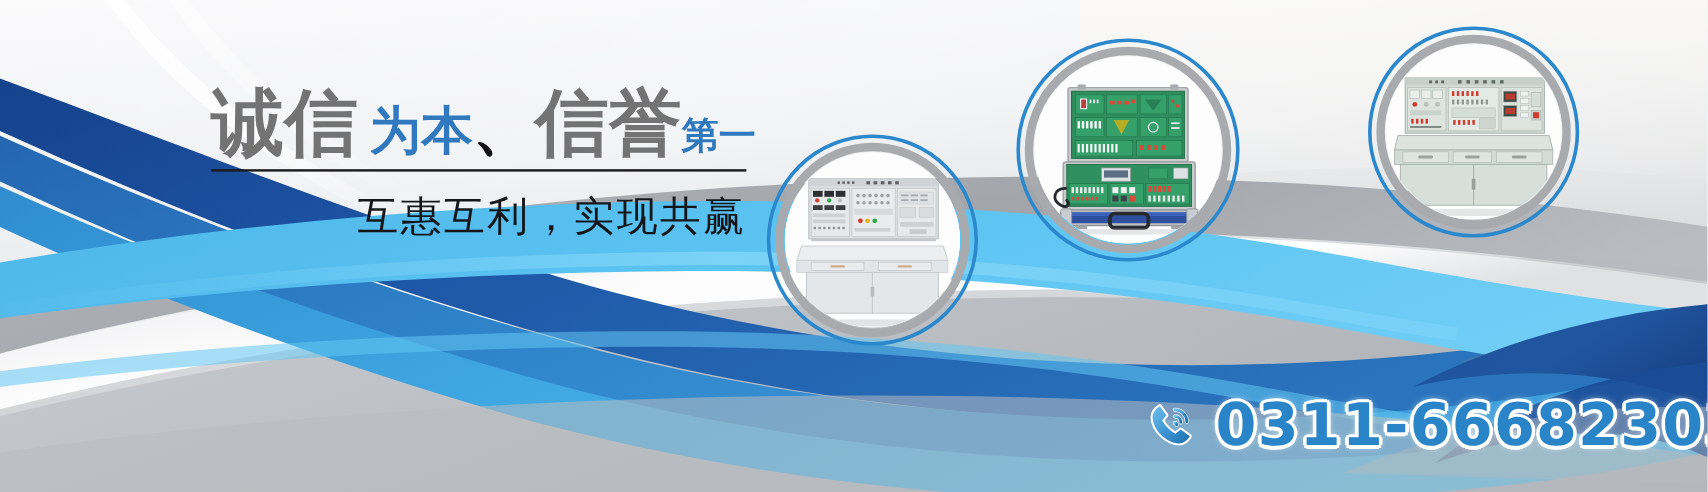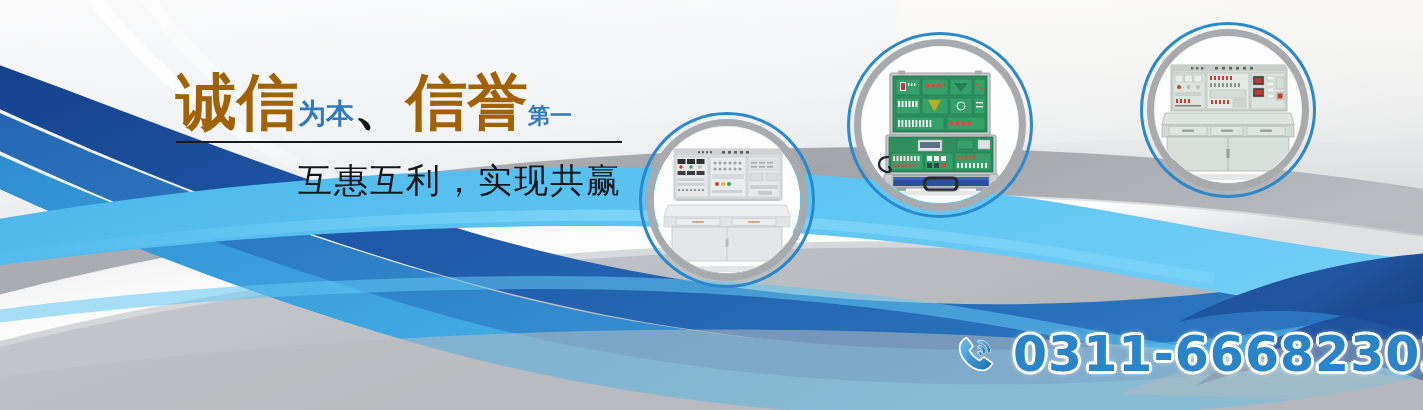--- a/index.html
+++ b/index.html
@@ -33,37 +33,38 @@
   }
   .headline {
     white-space: nowrap;
     line-height: 1;
     margin: 0;
     padding: 0;
   }
   .hl-big {
     font-size: 61px;
     font-weight: bold;
-    color: #a16207;
+    color: #737373;
     letter-spacing: 0px;
     font-family: "Liberation Sans", "DejaVu Sans", sans-serif;
   }
   .hl-mid {
-    font-size: 28px;
+    font-size: 43px;
     font-weight: bold;
     color: #3179bf;
     letter-spacing: 0px;
+    margin-left: 10px;
   }
   .hl-comma {
     font-size: 52px;
     font-weight: bold;
     color: #121212;
   }
   .hl-small {
-    font-size: 22px;
+    font-size: 31px;
     font-weight: bold;
     color: #3179bf;
     letter-spacing: 0px;
   }
   .hl-rule {
     margin-top: 8px;
     width: 446px;
     height: 2px;
     background: #1a1a1a;
   }

